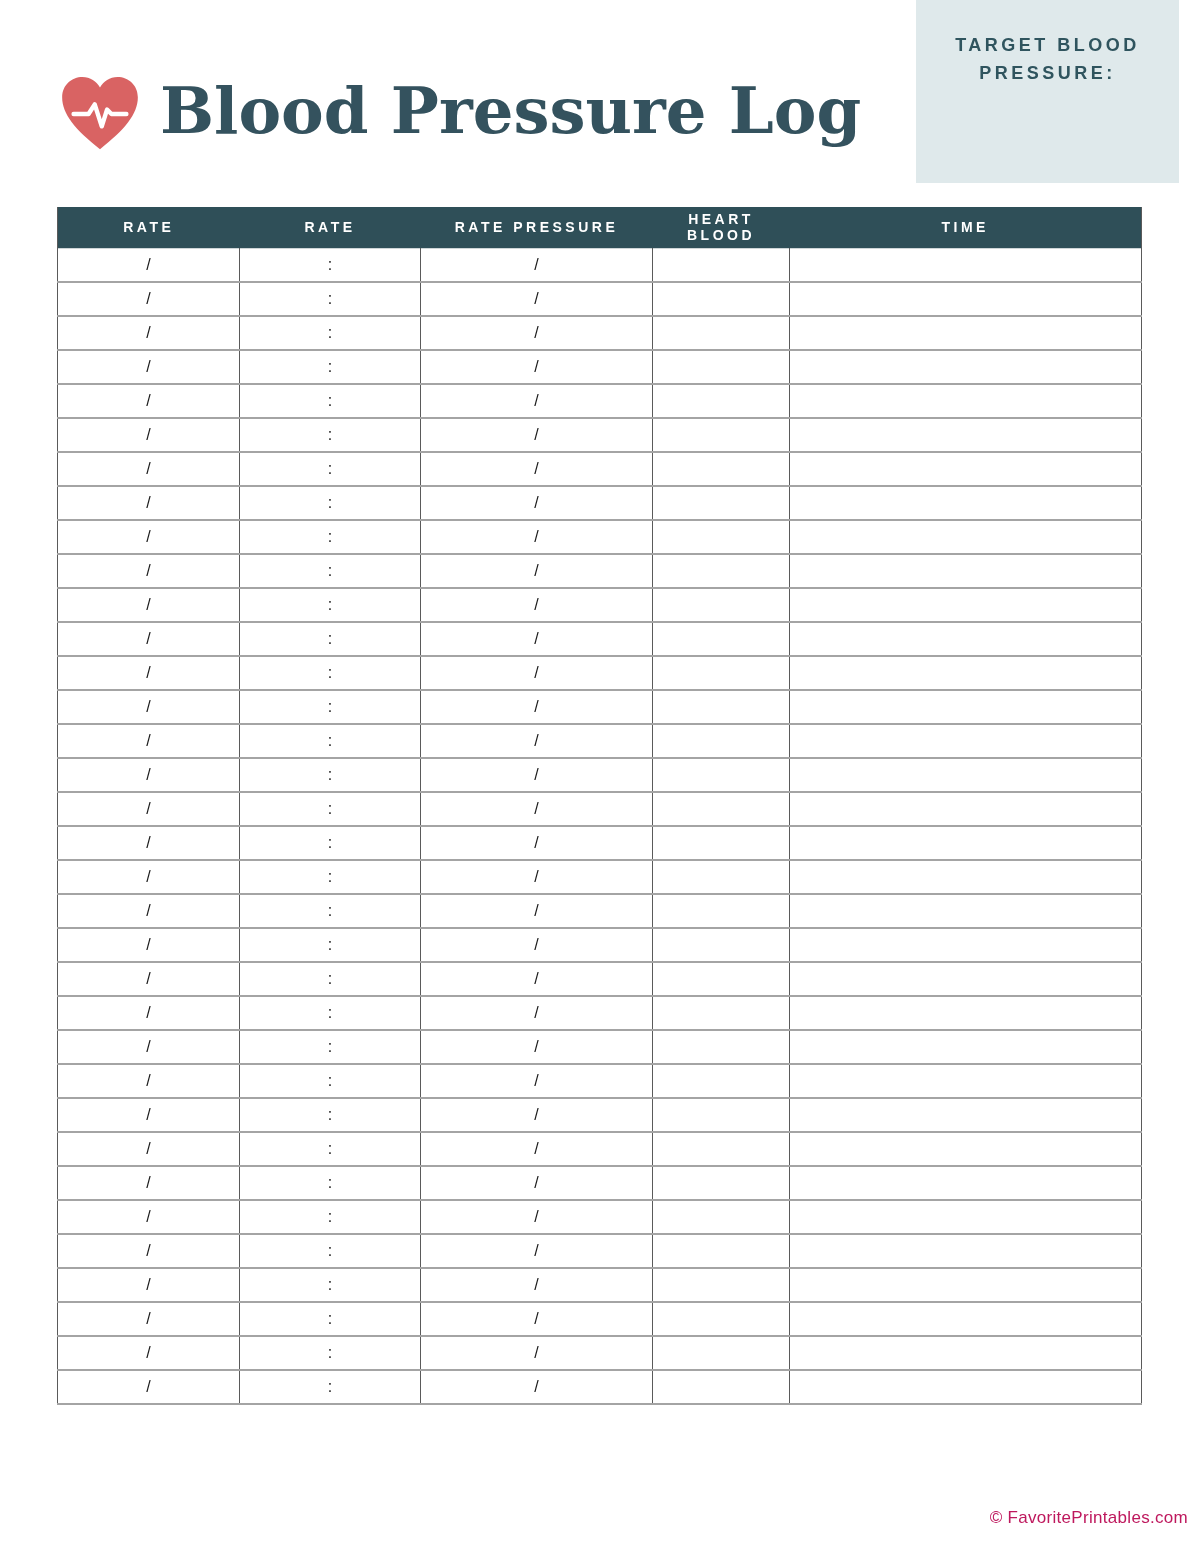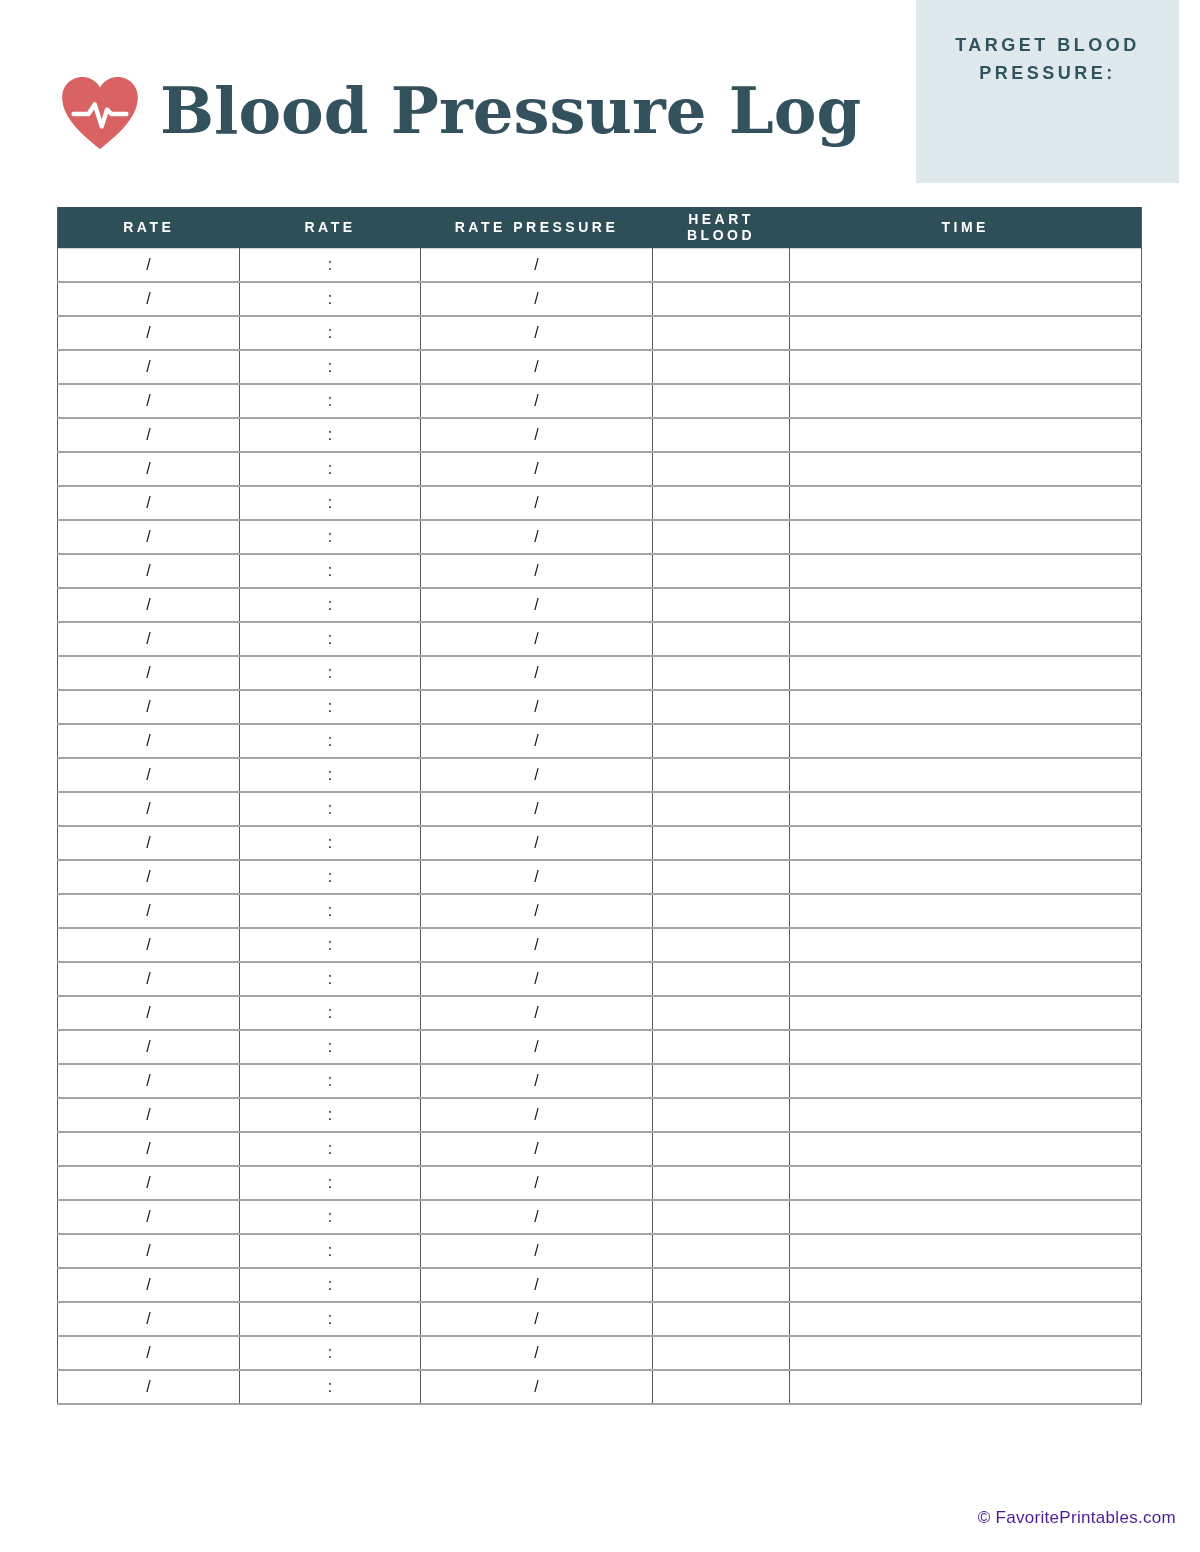--- a/index.html
+++ b/index.html
@@ -98,24 +98,24 @@
     font-size: 16px;
     color: #1c1c1c;
     background: #ffffff;
   }
   .log-table tbody tr:first-child td { border-top: 1px solid #cfd6d8; }
   .log-table { border-left: 1px solid #5a5a5a; border-right: 1px solid #5a5a5a; border-bottom: 2px solid #a4a4a4; }
 
   
   .footer-credit {
     position: absolute;
-    right: 24px;
+    right: 12px;
     top: 1508px;
     font-size: 17px;
-    color: #4c1d95;
+    color: #be185d;
     letter-spacing: 0.3px;
   }
 </style>
 </head>
 <body>
 
 <div class="page">
 
   <div class="header-row">
     <div class="title-group">

